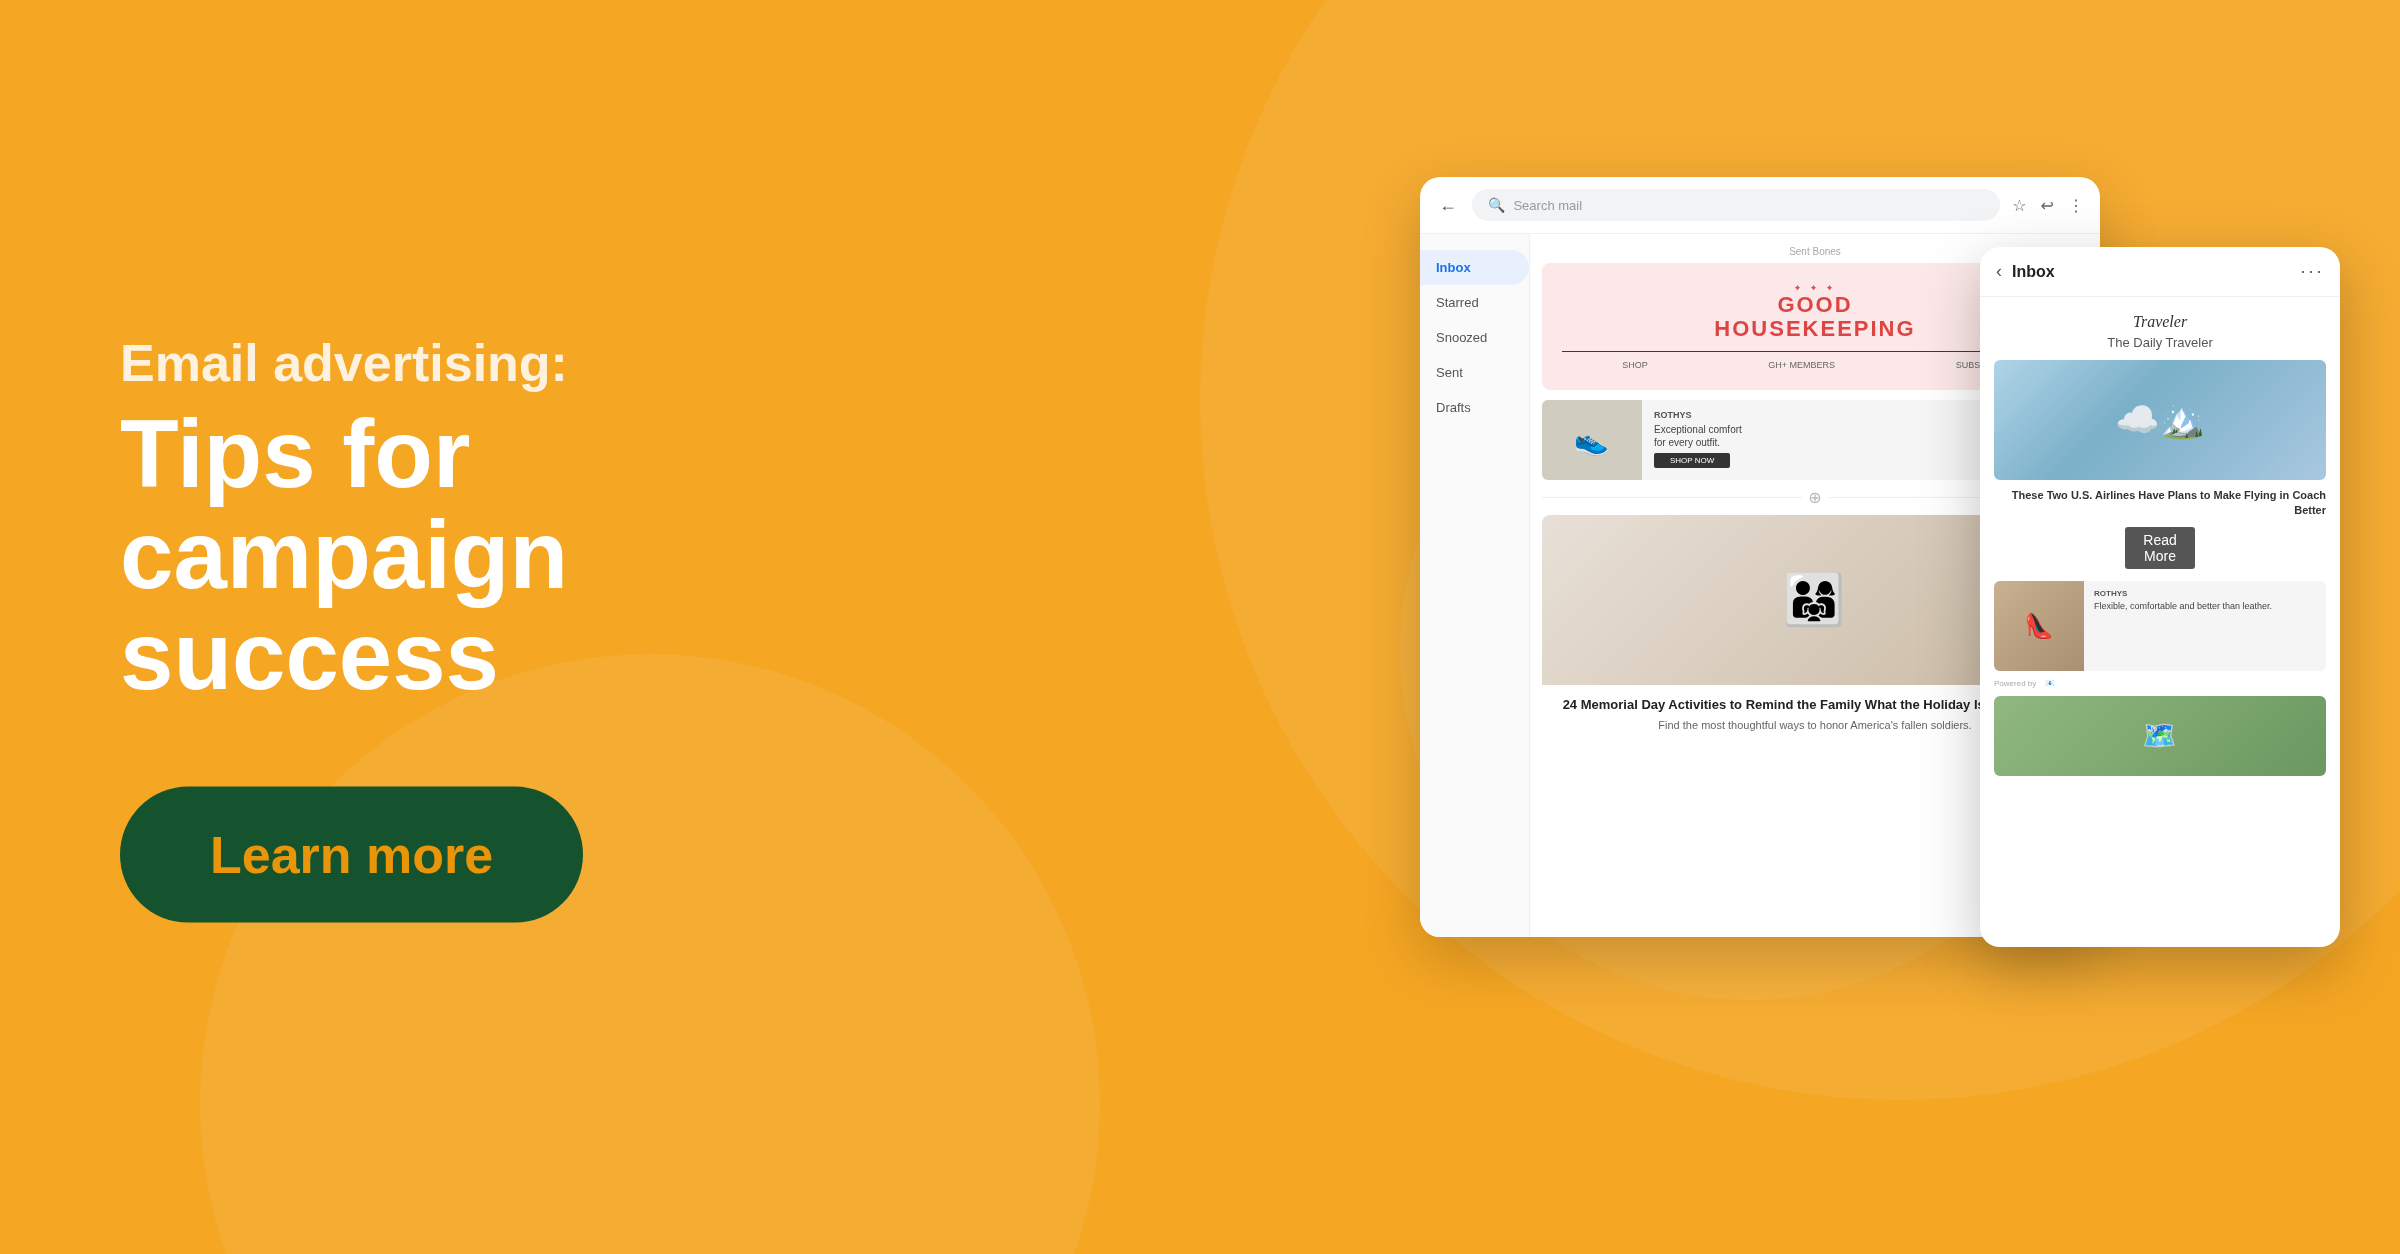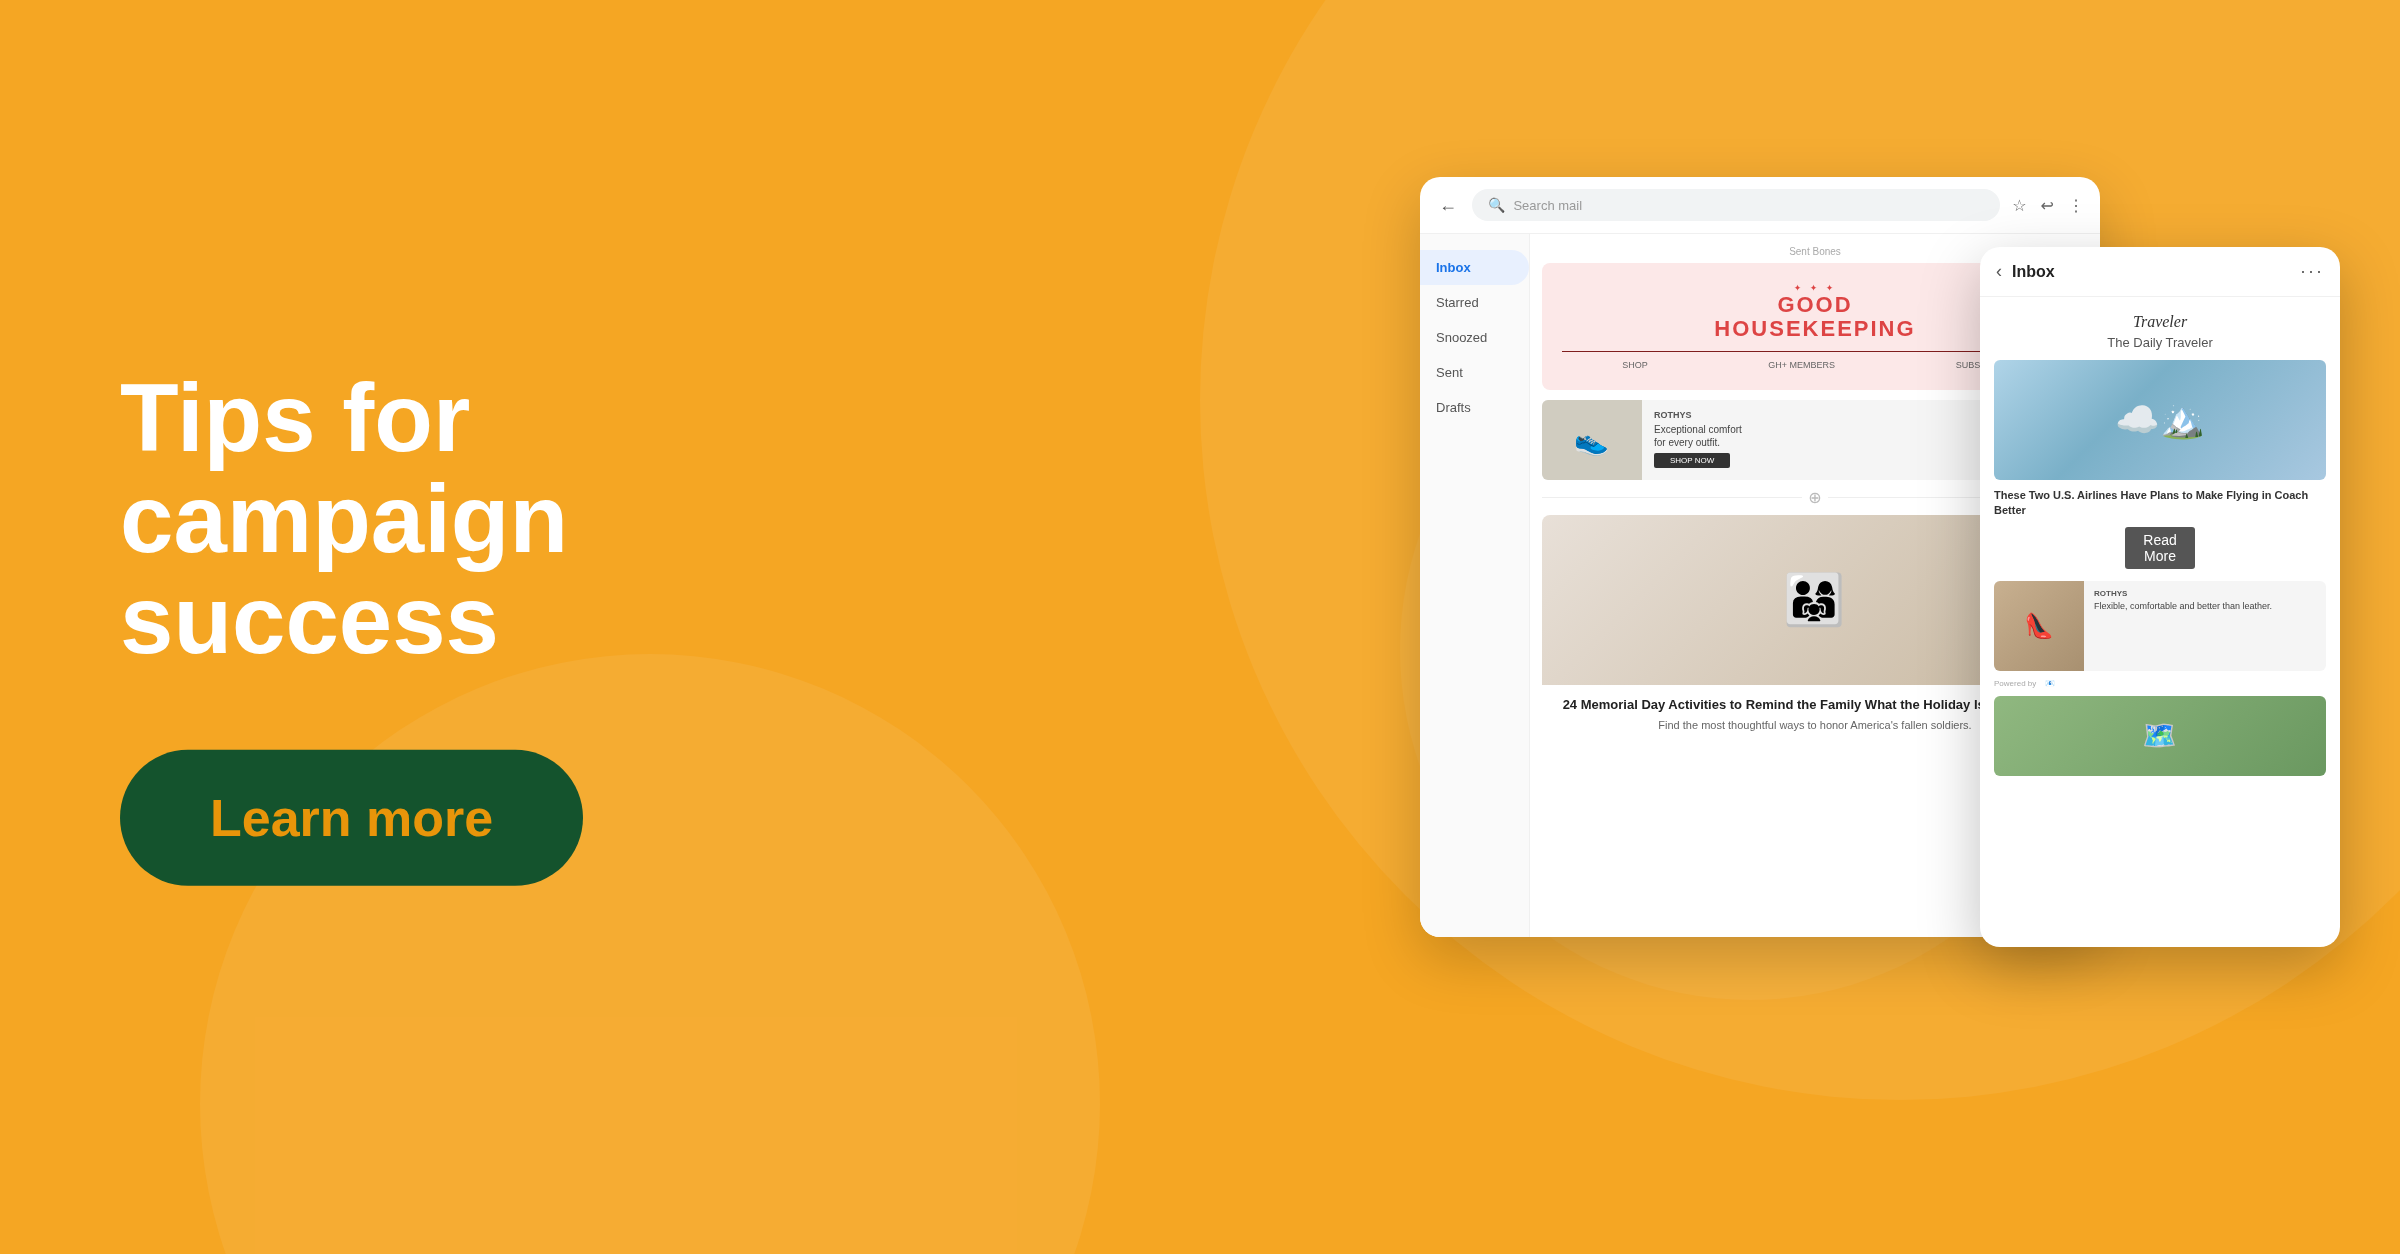--- a/index.html
+++ b/index.html
@@ -388,21 +388,21 @@
       display: flex;
       align-items: center;
       justify-content: center;
       font-size: 36px;
     }
 
     .traveler-article-title {
       font-size: 11px;
       color: #333;
       font-weight: 600;
-      text-align: left;
+      text-align: right;
       line-height: 1.4;
       margin-bottom: 8px;
     }
 
     .traveler-read-more {
       display: block;
       width: 70px;
       margin: 0 auto 12px;
       background: #555;
       color: white;
@@ -462,20 +462,21 @@
 </head>
 <body>
 
 <div class="banner">
 
   <div class="bg-curve-1"></div>
   <div class="bg-curve-2"></div>
   <div class="bg-curve-3"></div>
 
   <div class="left-section">
+    <div class="subtitle">Email advertising:</div>
     <div class="title">Tips for campaign<br>success</div>
     <button class="learn-more-btn">Learn more</button>
   </div>
 
   <div class="right-section">
 
     <div class="screenshot-main">
 
       <div class="ss-toolbar">
         <div class="ss-back-btn">←</div>

